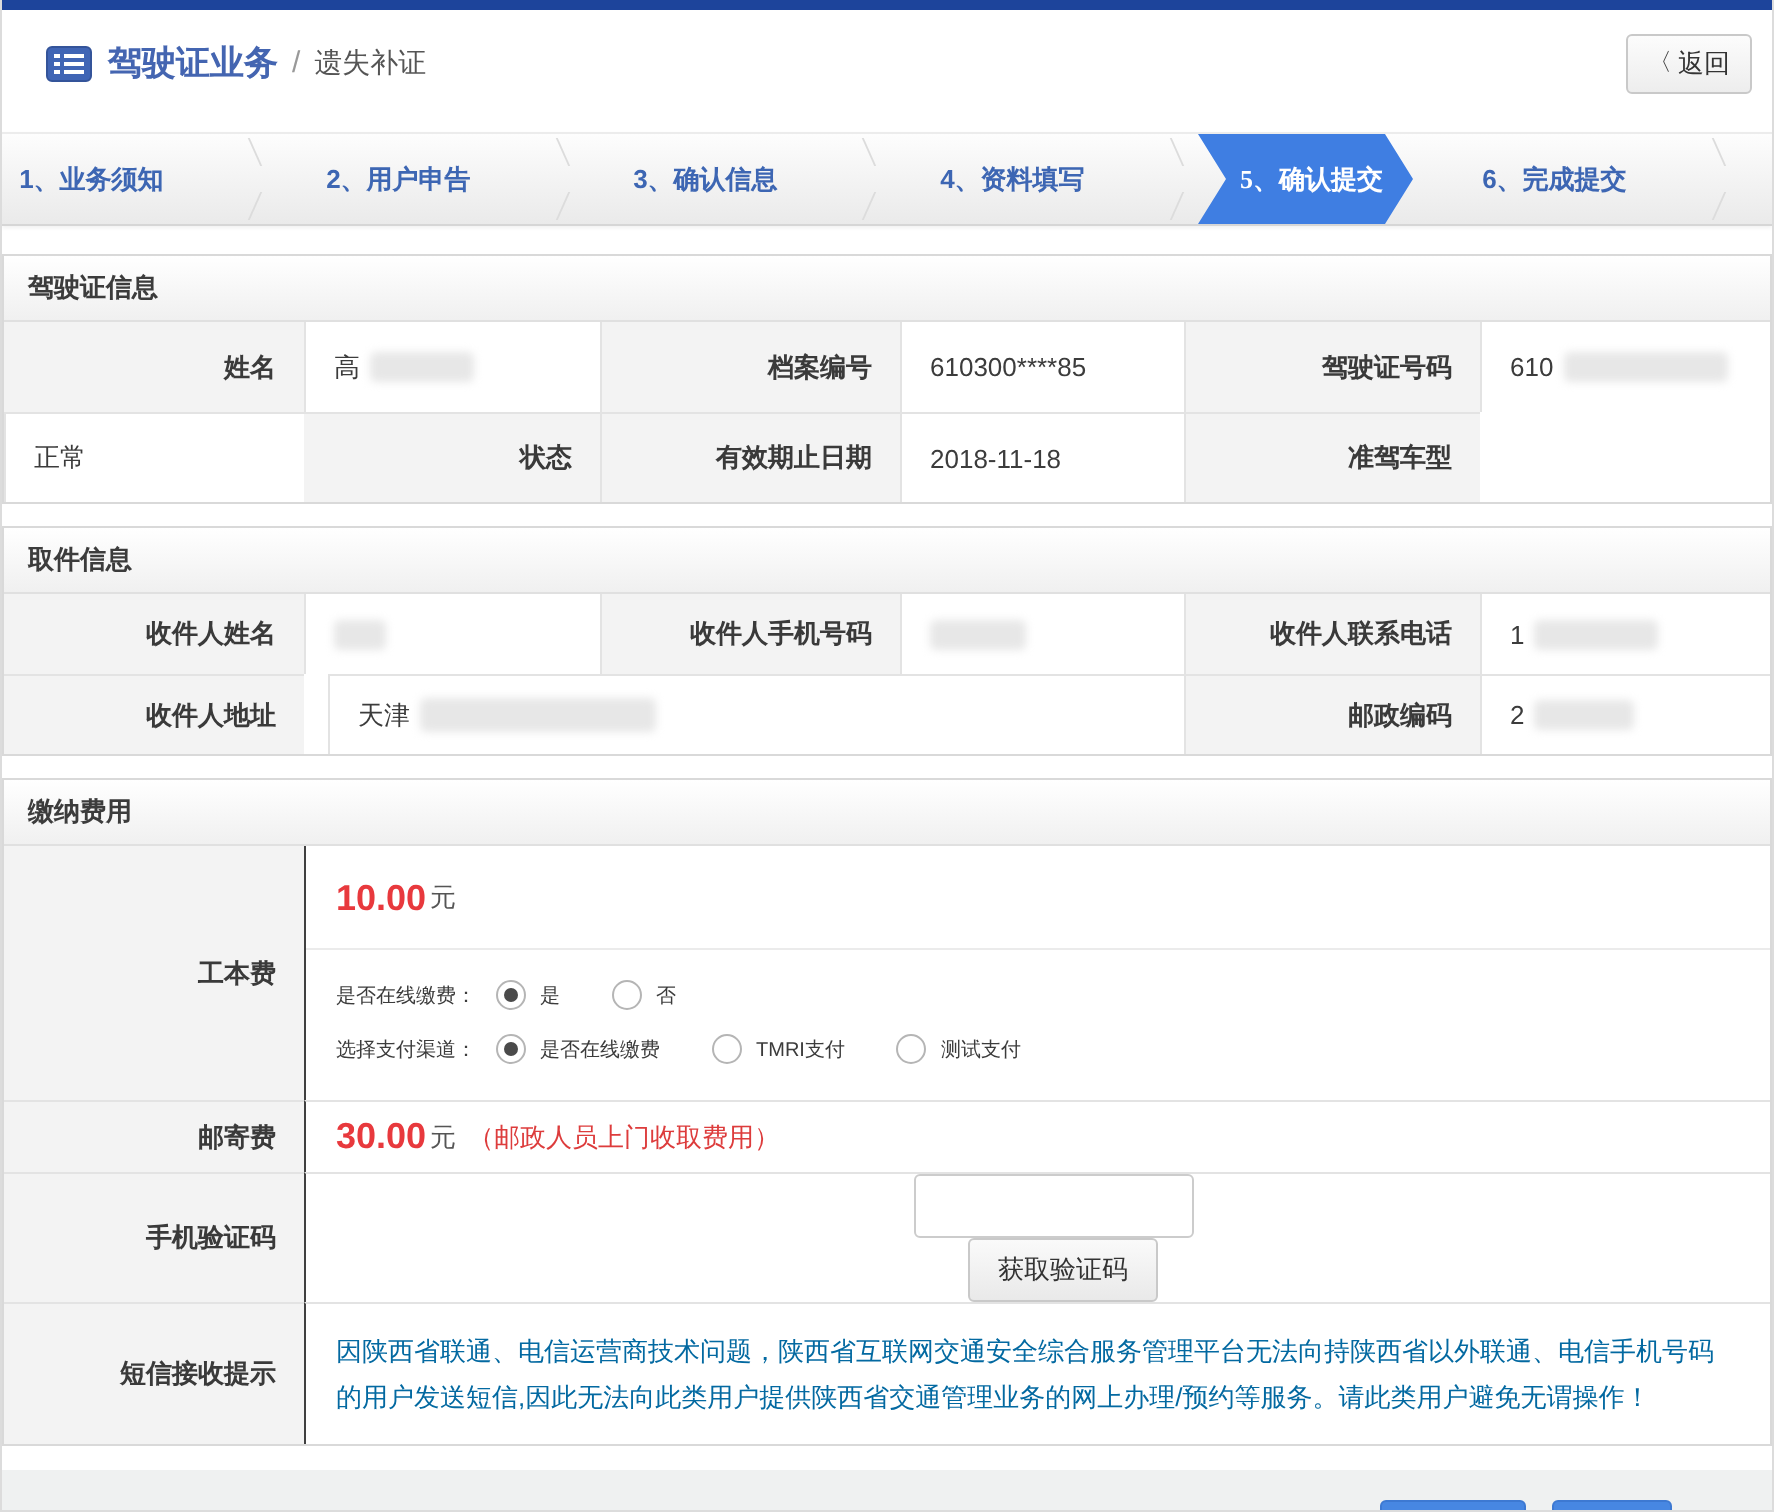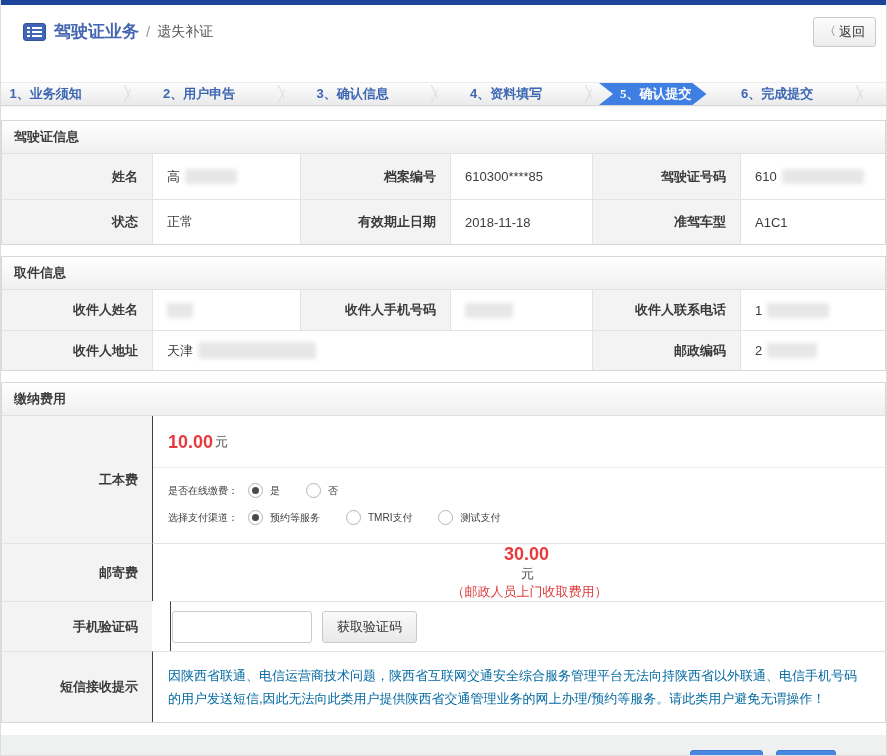--- a/index.html
+++ b/index.html
@@ -39,22 +39,22 @@
     border-radius: 3px;
     font-size: 13px; color: #333;
     cursor: pointer;
     display: inline-flex; align-items: center; justify-content: center;
     font-family: inherit;
     padding: 0 10px;
   }
   .back-btn .chev-l { font-size: 12px; margin-right: 3px; color: #444; }
   
   .steps {
-    margin-top: 24px;
-    height: 24px;
+    margin-top: 8px;
+    height: 47px;
     display: flex;
     align-items: stretch;
     background: linear-gradient(#fdfdfd, #eaeaea);
     border-top: 1px solid #ececec;
     border-bottom: 1px solid #d6d6d6;
     box-shadow: 0 1px 2px rgba(0,0,0,.06);
     gap: 26px;
   }
   .step {
     width: 118px;
@@ -114,21 +114,21 @@
   .tbl.short .cell { min-height: 40px; }
   .tbl .cell.c1 { border-left: none; }
   .tbl .cell.rowline { border-top: 1px solid #e3e3e3; }
   .tbl .lab {
     background: #f3f3f3;
     justify-content: flex-end;
     font-weight: bold;
     color: #3a3a3a;
     font-family: Liberation Serif, serif;
   }
-  .span3 { grid-column: 2 / 5; }
+  .span3 { grid-column: 2 / 5; margin-left: 12px; }
   .redact {
     display: inline-block;
     height: 15px;
     border-radius: 3px;
     background: #e7e7e7;
     filter: blur(2px);
     vertical-align: middle;
     margin-left: 5px;
   }
   
@@ -160,23 +160,23 @@
   .radio-q { margin-right: 10px; }
   .radio-item { display: inline-flex; align-items: center; margin-right: 26px; cursor: pointer; }
   .radio-circle {
     width: 15px; height: 15px; border-radius: 50%;
     border: 1px solid #b5b5b5; background: #fff;
     display: inline-flex; align-items: center; justify-content: center;
     margin-right: 7px;
   }
   .radio-circle .dot { width: 7px; height: 7px; border-radius: 50%; background: transparent; }
   .radio-item.checked .dot { background: #4a4a4a; }
-  .row-postage .fval { min-height: 36px; flex-direction: column; align-items: center; padding-left: 15px; }
+  .row-postage .fval { min-height: 36px; flex-direction: row; align-items: center; padding-left: 15px; }
   .postage-note { color: #dd3c3c; font-size: 13px; margin-left: 6px; }
-  .row-captcha .fval { min-height: 50px; flex-direction: row; align-items: center; padding-left: 1px; margin-left: 18px; }
+  .row-captcha .fval { min-height: 50px; flex-direction: column; align-items: center; padding-left: 15px; }
   .captcha-input {
     width: 140px; height: 32px;
     border: 1px solid #ccc; border-radius: 3px;
     font-size: 13px; padding: 0 8px;
     font-family: inherit;
   }
   .captcha-btn {
     height: 32px; margin-left: 10px; padding: 0 14px;
     background: linear-gradient(#fafafa, #e9e9e9);
     border: 1px solid #c9c9c9; border-radius: 3px;
@@ -268,26 +268,25 @@
           <span class="redact" style="width:52px"></span>
         </div>
       <div class="cell lab">档案编号</div>
       <div class="cell">610300****85</div>
       <div class="cell lab">驾驶证号码</div>
       <div class="cell">
           <span>610</span>
           <span class="redact" style="width:82px"></span>
         </div>
 
+      <div class="cell rowline">正常</div>
       <div class="cell lab c1 rowline">状态</div>
-      <div class="cell rowline">正常</div>
       <div class="cell lab rowline">有效期止日期</div>
       <div class="cell rowline">2018-11-18</div>
       <div class="cell lab rowline">准驾车型</div>
-      <div class="cell rowline">A1C1</div>
     </div>
   </div>
 
   <div class="section">
     <div class="section-h">取件信息</div>
     <div class="tbl short">
       <div class="cell lab c1">收件人姓名</div>
       <div class="cell">
           <span></span>
           <span class="redact" style="width:26px;margin-left:0"></span>
@@ -341,21 +340,21 @@
               </span>
             <span>否</span>
           </span>
         </div>
         <div class="radio-line">
           <span class="radio-q">选择支付渠道：</span>
           <span class="radio-item checked">
             <span class="radio-circle">
                 <span class="dot"></span>
               </span>
-            <span>预约等服务</span>
+            <span>是否在线缴费</span>
           </span>
           <span class="radio-item">
             <span class="radio-circle">
                 <span class="dot"></span>
               </span>
             <span>TMRI支付</span>
           </span>
           <span class="radio-item">
             <span class="radio-circle">
                 <span class="dot"></span>

